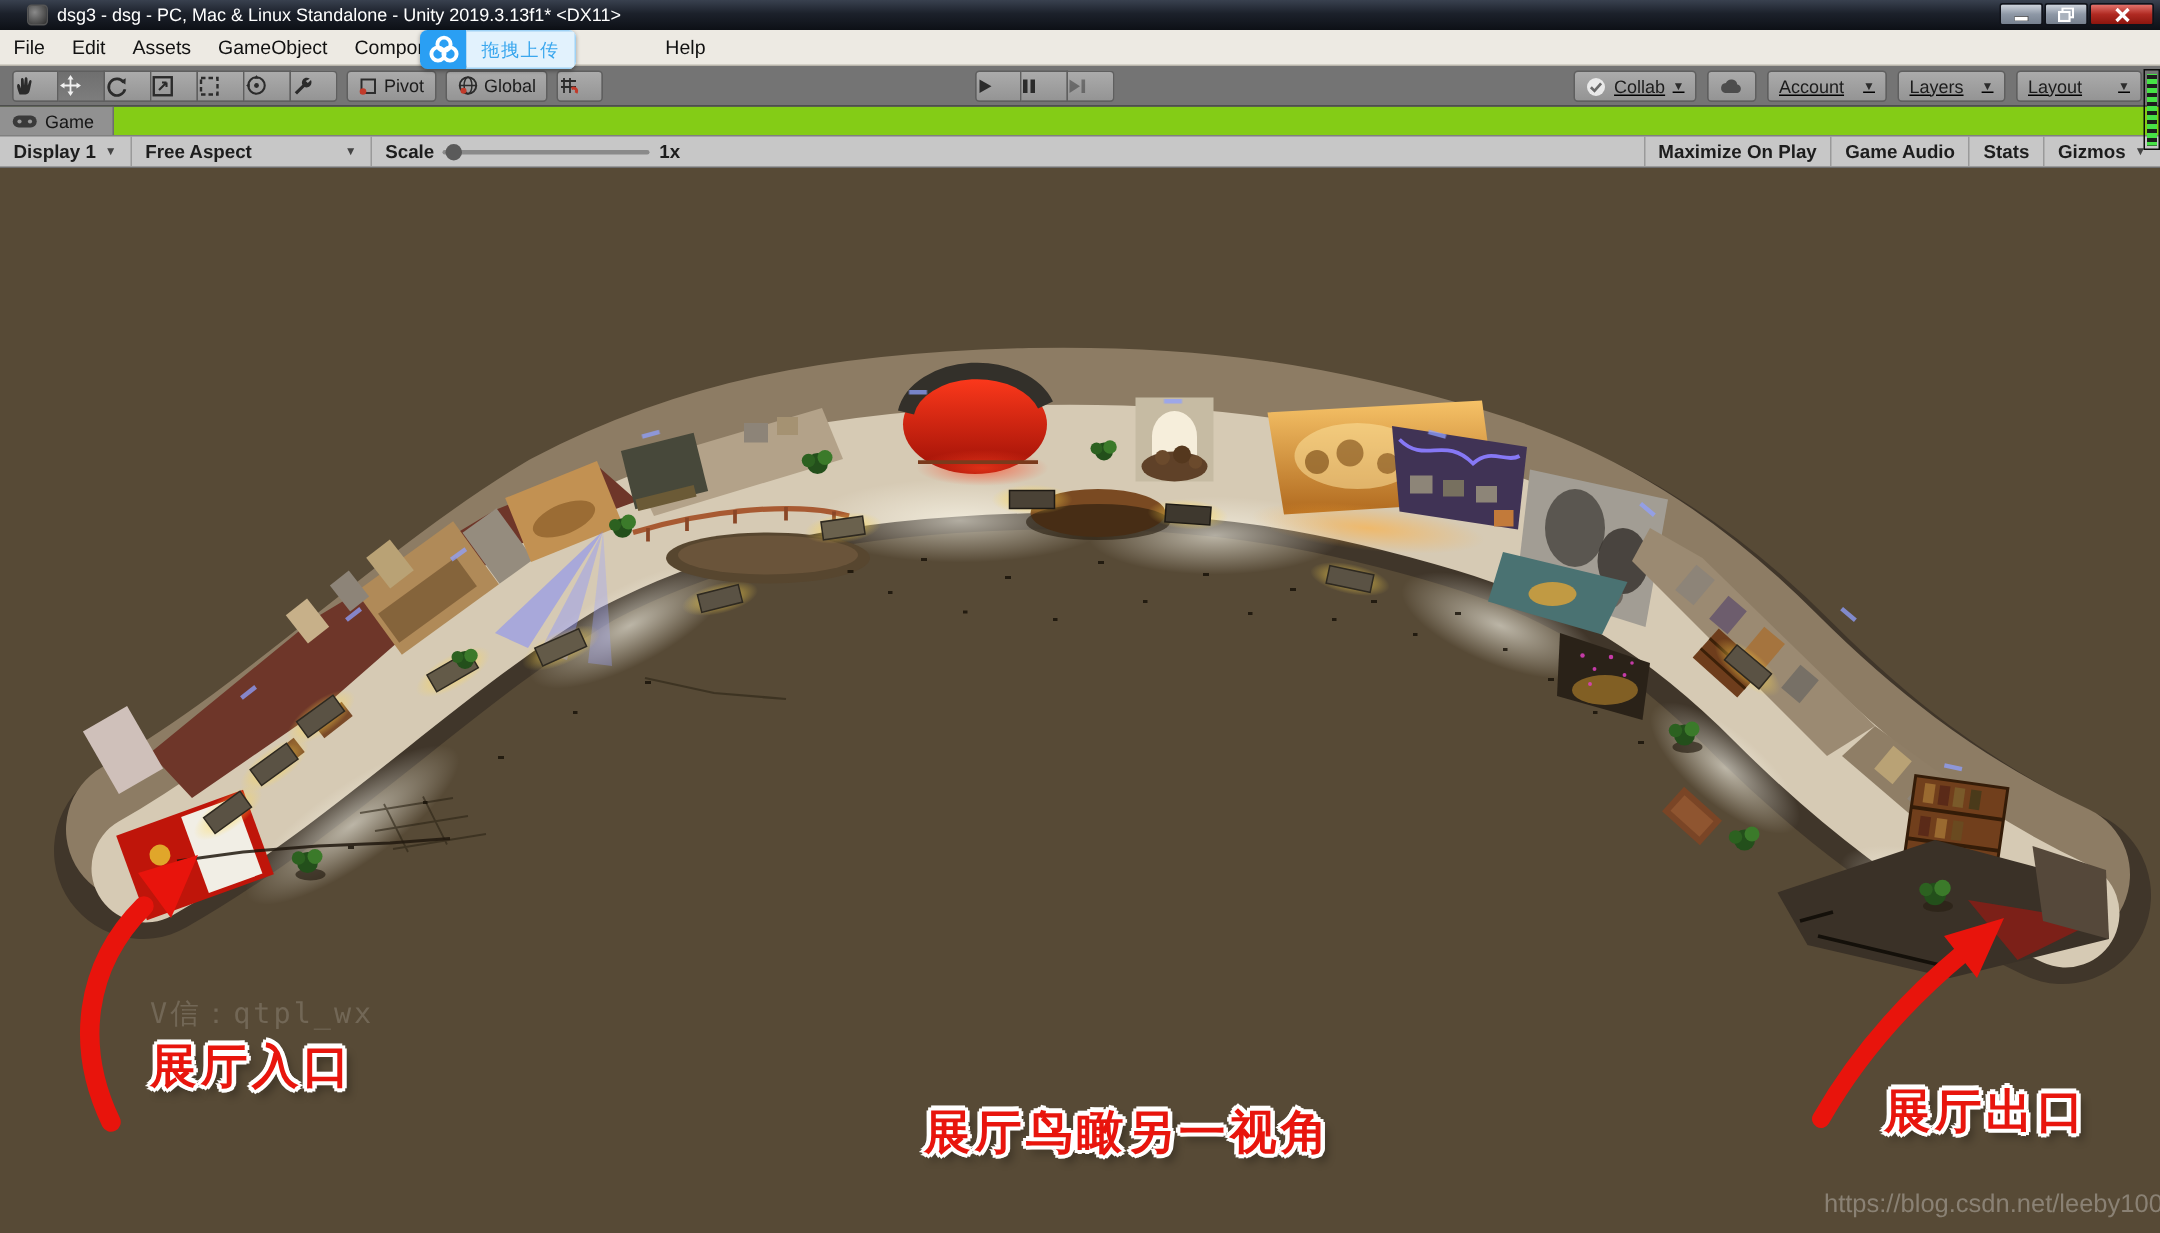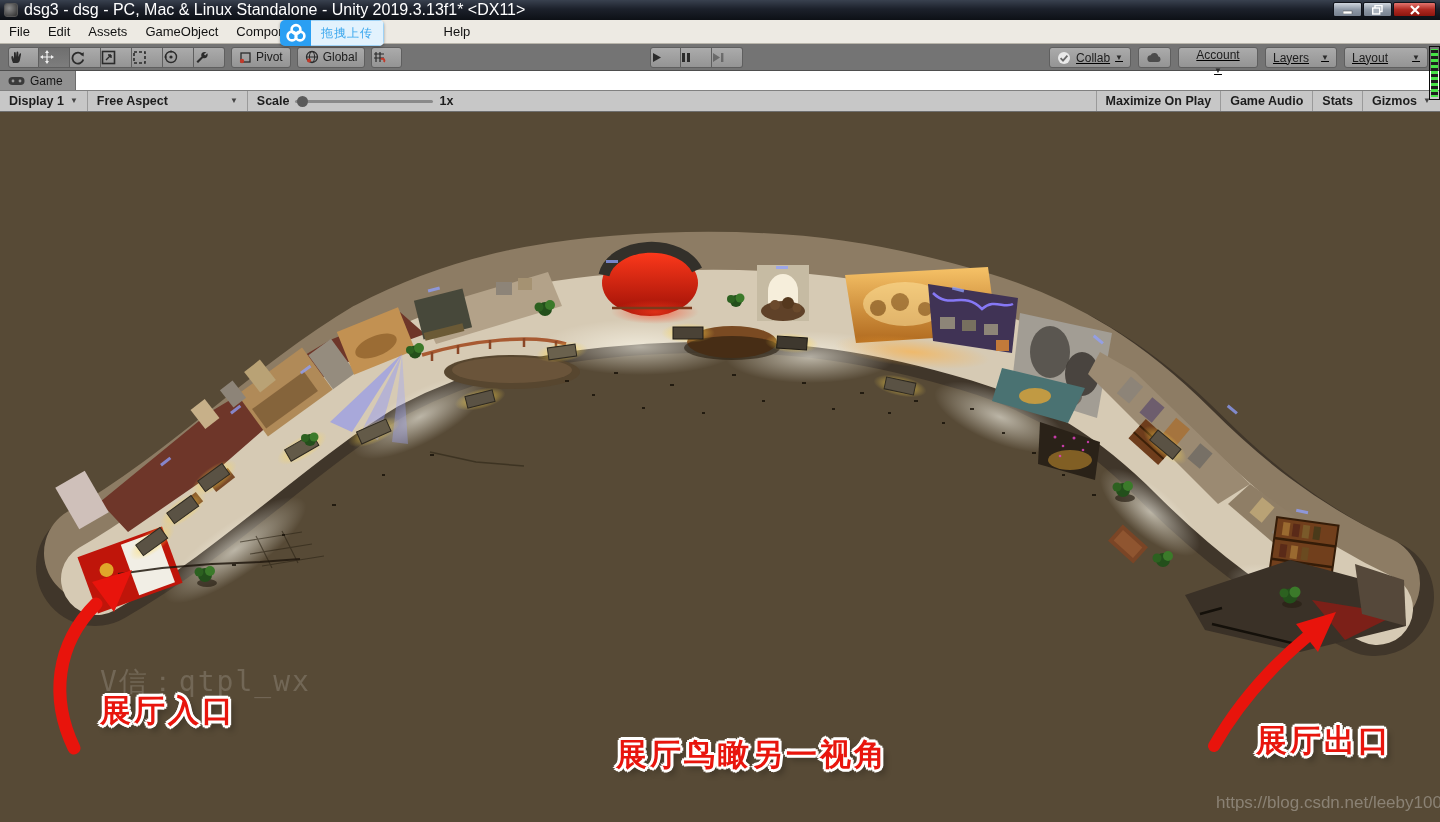--- a/index.html
+++ b/index.html
@@ -2,21 +2,21 @@
 <html><head>
 <meta charset="utf-8">
 <style>
   html,body{margin:0;padding:0;background:#222;}
   *{box-sizing:border-box;}
   .app{position:relative;width:1440px;height:822px;overflow:hidden;
        font-family:"Liberation Sans",sans-serif;-webkit-user-select:none;}
 
   
   .titlebar{position:relative;height:20px;background:linear-gradient(#39414f 0%,#1c212b 45%,#0d1016 100%);
-            display:flex;align-items:center;padding:0 4px;color:#fff;font-size:16px;}
+            display:flex;align-items:center;padding:0 18px;color:#fff;font-size:12px;}
   .unity-icon{width:14px;height:14px;border-radius:3px;background:radial-gradient(circle at 35% 35%,#8a8a8a,#2d2d2d);
               border:1px solid #555;margin-right:6px;flex:0 0 auto;}
   .win-btns{position:absolute;right:4px;top:2px;display:flex;gap:1px;}
   .win-btn{width:29px;height:15px;border:1px solid #10131a;border-radius:2px;
            background:linear-gradient(#cfd5dd,#8e98a6 50%,#77818f);display:flex;align-items:center;justify-content:center;}
   .win-btn.close{width:43px;background:linear-gradient(#e4756e,#b02a22 50%,#8c150e);}
   .win-btn svg{display:block;}
 
   
   .menubar{position:relative;height:24px;background:#edeae3;border-bottom:1px solid #b9b5ab;
@@ -43,21 +43,21 @@
   .playgroup{position:absolute;left:650px;top:3px;display:flex;}
   .rightgroup{position:absolute;right:12px;top:3px;display:flex;gap:7px;text-decoration:underline;}
   .rbtn{height:21px;background:linear-gradient(#ababab,#949494);border:1px solid #5f5f5f;border-radius:3px;
         display:flex;align-items:center;justify-content:center;font-size:12px;color:#1c1c1c;padding:0 7px;gap:5px;}
   .caret{font-size:8px;color:#2c2c2c;line-height:1;}
   .green-meter{position:absolute;right:0;top:2px;width:11px;height:54px;z-index:9;background:#1d1d1d;
                border:1px solid #0c0c0c;
                background-image:repeating-linear-gradient(#46e246 0 3px,#1d1d1d 3px 6px);background-clip:content-box;padding:2px 1px;}
 
   
-  .tabrow{height:19px;background:#ffffff;display:flex;font-size:12px;color:#151515;}
+  .tabrow{height:19px;background:#84cc16;display:flex;font-size:12px;color:#151515;}
   .tab{height:19px;background:#919191;border-right:1px solid #6d6d6d;display:flex;align-items:center;
        padding:0 12px 0 8px;gap:5px;}
 
   
   .controlrow{height:22px;background:#c7c7c7;border-top:1px solid #808080;border-bottom:1px solid #6e6e6e;
               display:flex;align-items:center;font-size:12.5px;color:#1d1d1d;}
   .ctl{display:flex;align-items:center;gap:6px;padding:0 9px;height:100%;font-weight:bold;}
   .ctl.sep{border-right:1px solid #9a9a9a;}
   .ctl .caret{color:#444;}
   .aspect{width:160px;justify-content:space-between;}
@@ -67,21 +67,21 @@
   .right-ctls .ctl{border-left:1px solid #9a9a9a;}
 
   
   .viewport{position:relative;width:1440px;height:710px;background:#574a36;overflow:hidden;}
   .viewport svg{position:absolute;inset:0;}
 
   .red-ann{position:absolute;color:#e8150d;font-weight:bold;font-size:31px;letter-spacing:3px;white-space:nowrap;
     text-shadow:-2px -2px 0 #fff,2px -2px 0 #fff,-2px 2px 0 #fff,2px 2px 0 #fff,0 -3px 0 #fff,0 3px 0 #fff,
                 -3px 0 0 #fff,3px 0 0 #fff,4px 5px 6px rgba(0,0,0,.4);}
   .wm-wechat{position:absolute;left:100px;top:551px;font-family:"DejaVu Sans Mono",monospace;
-             font-size:28px;letter-spacing:2px;color:#7b7161;opacity:.75;}
+             font-size:19px;letter-spacing:2px;color:#7b7161;opacity:.75;}
   .wm-url{position:absolute;left:1216px;top:681px;font-size:17px;color:#90887b;opacity:.9;}
 </style>
 </head>
 <body>
 
 <div class="app">
 
   <div class="titlebar">
     <div class="unity-icon"></div>
     <span>dsg3 - dsg - PC, Mac &amp; Linux Standalone - Unity 2019.3.13f1* &lt;DX11&gt;</span>
@@ -216,21 +216,21 @@
             <path d="M3.6,7.2 L6,9.6 L10.4,4.6" stroke="#6a6a6a" stroke-width="1.8" fill="none"></path>
           </svg>
         <span>Collab</span>
           <span class="caret">▼</span>
       </div>
       <div class="rbtn" style="width:33px;">
         <svg width="17" height="11">
             <path d="M4,10 a3.4,3.4 0 0 1 0.6,-6.7 a4,4 0 0 1 7.6,1 a2.9,2.9 0 0 1 0,5.7 Z" fill="#4c4c4c"></path>
           </svg>
       </div>
-      <div class="rbtn" style="width:80px;justify-content:space-between;flex-direction:column;">
+      <div class="rbtn" style="width:80px;justify-content:space-between;">
         <span>Account</span>
           <span class="caret">▼</span>
       </div>
       <div class="rbtn" style="width:72px;justify-content:space-between;">
         <span>Layers</span>
           <span class="caret">▼</span>
       </div>
       <div class="rbtn" style="width:84px;justify-content:space-between;">
         <span>Layout</span>
           <span class="caret">▼</span>

